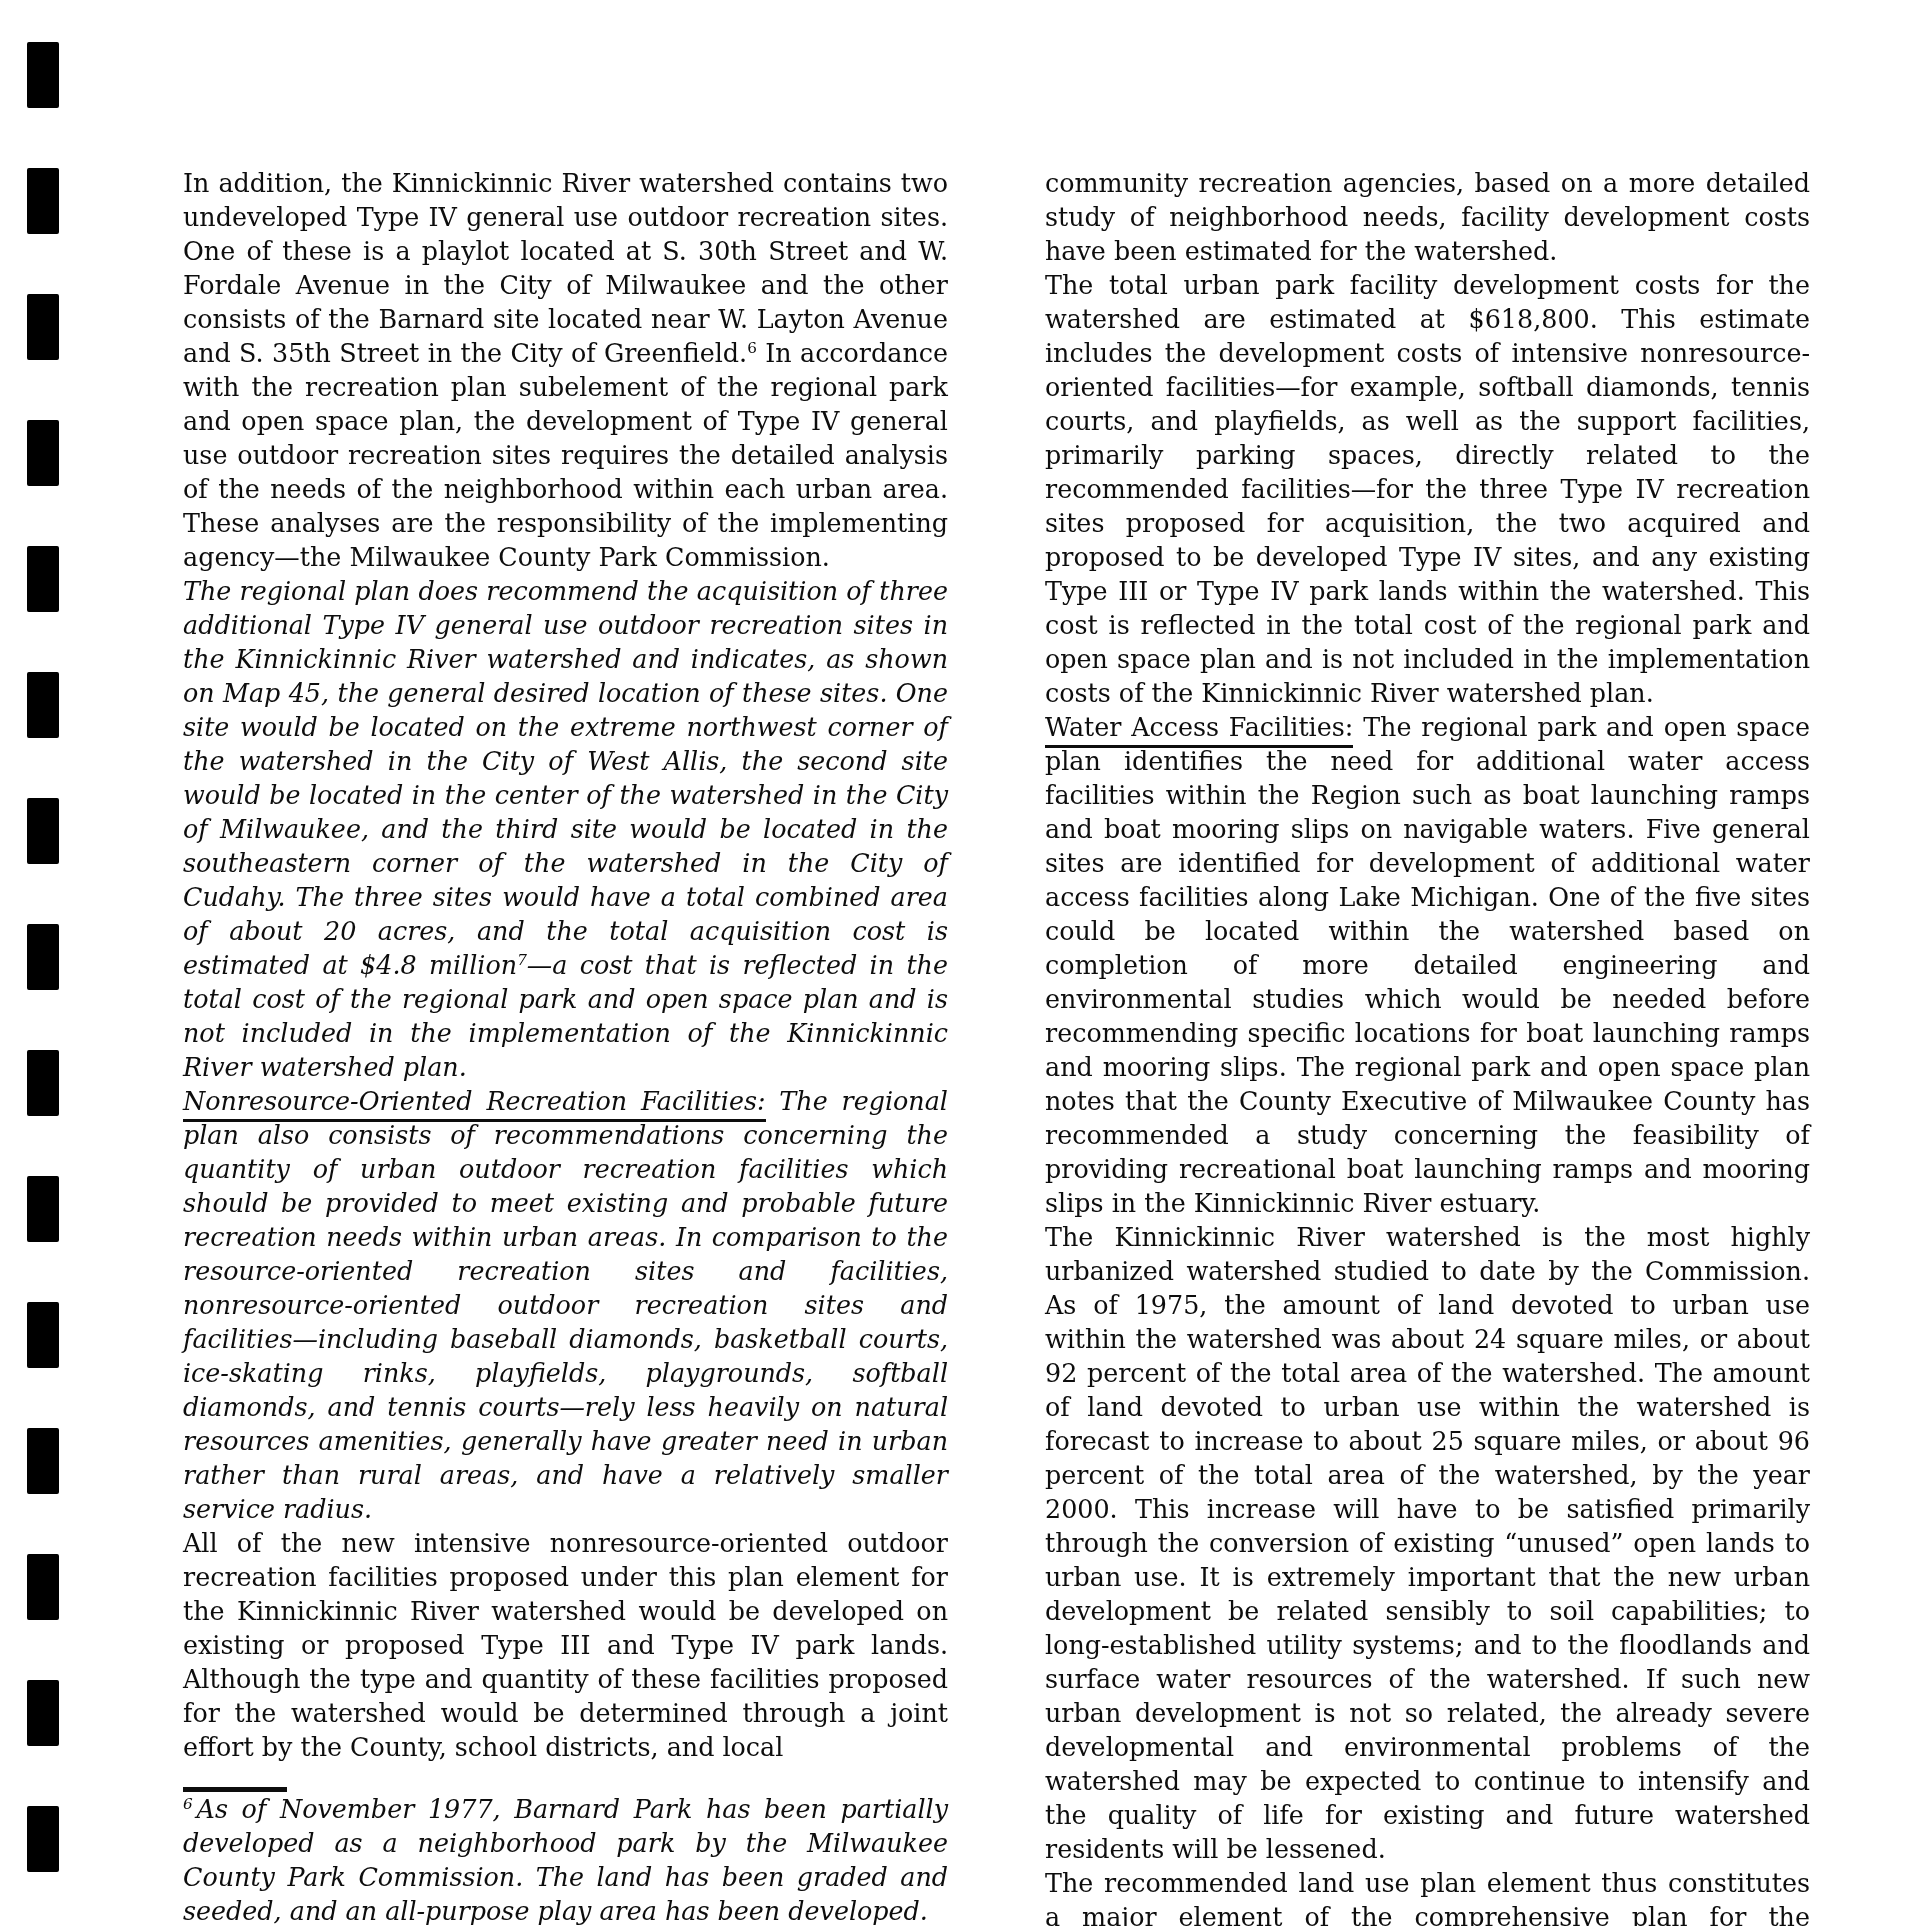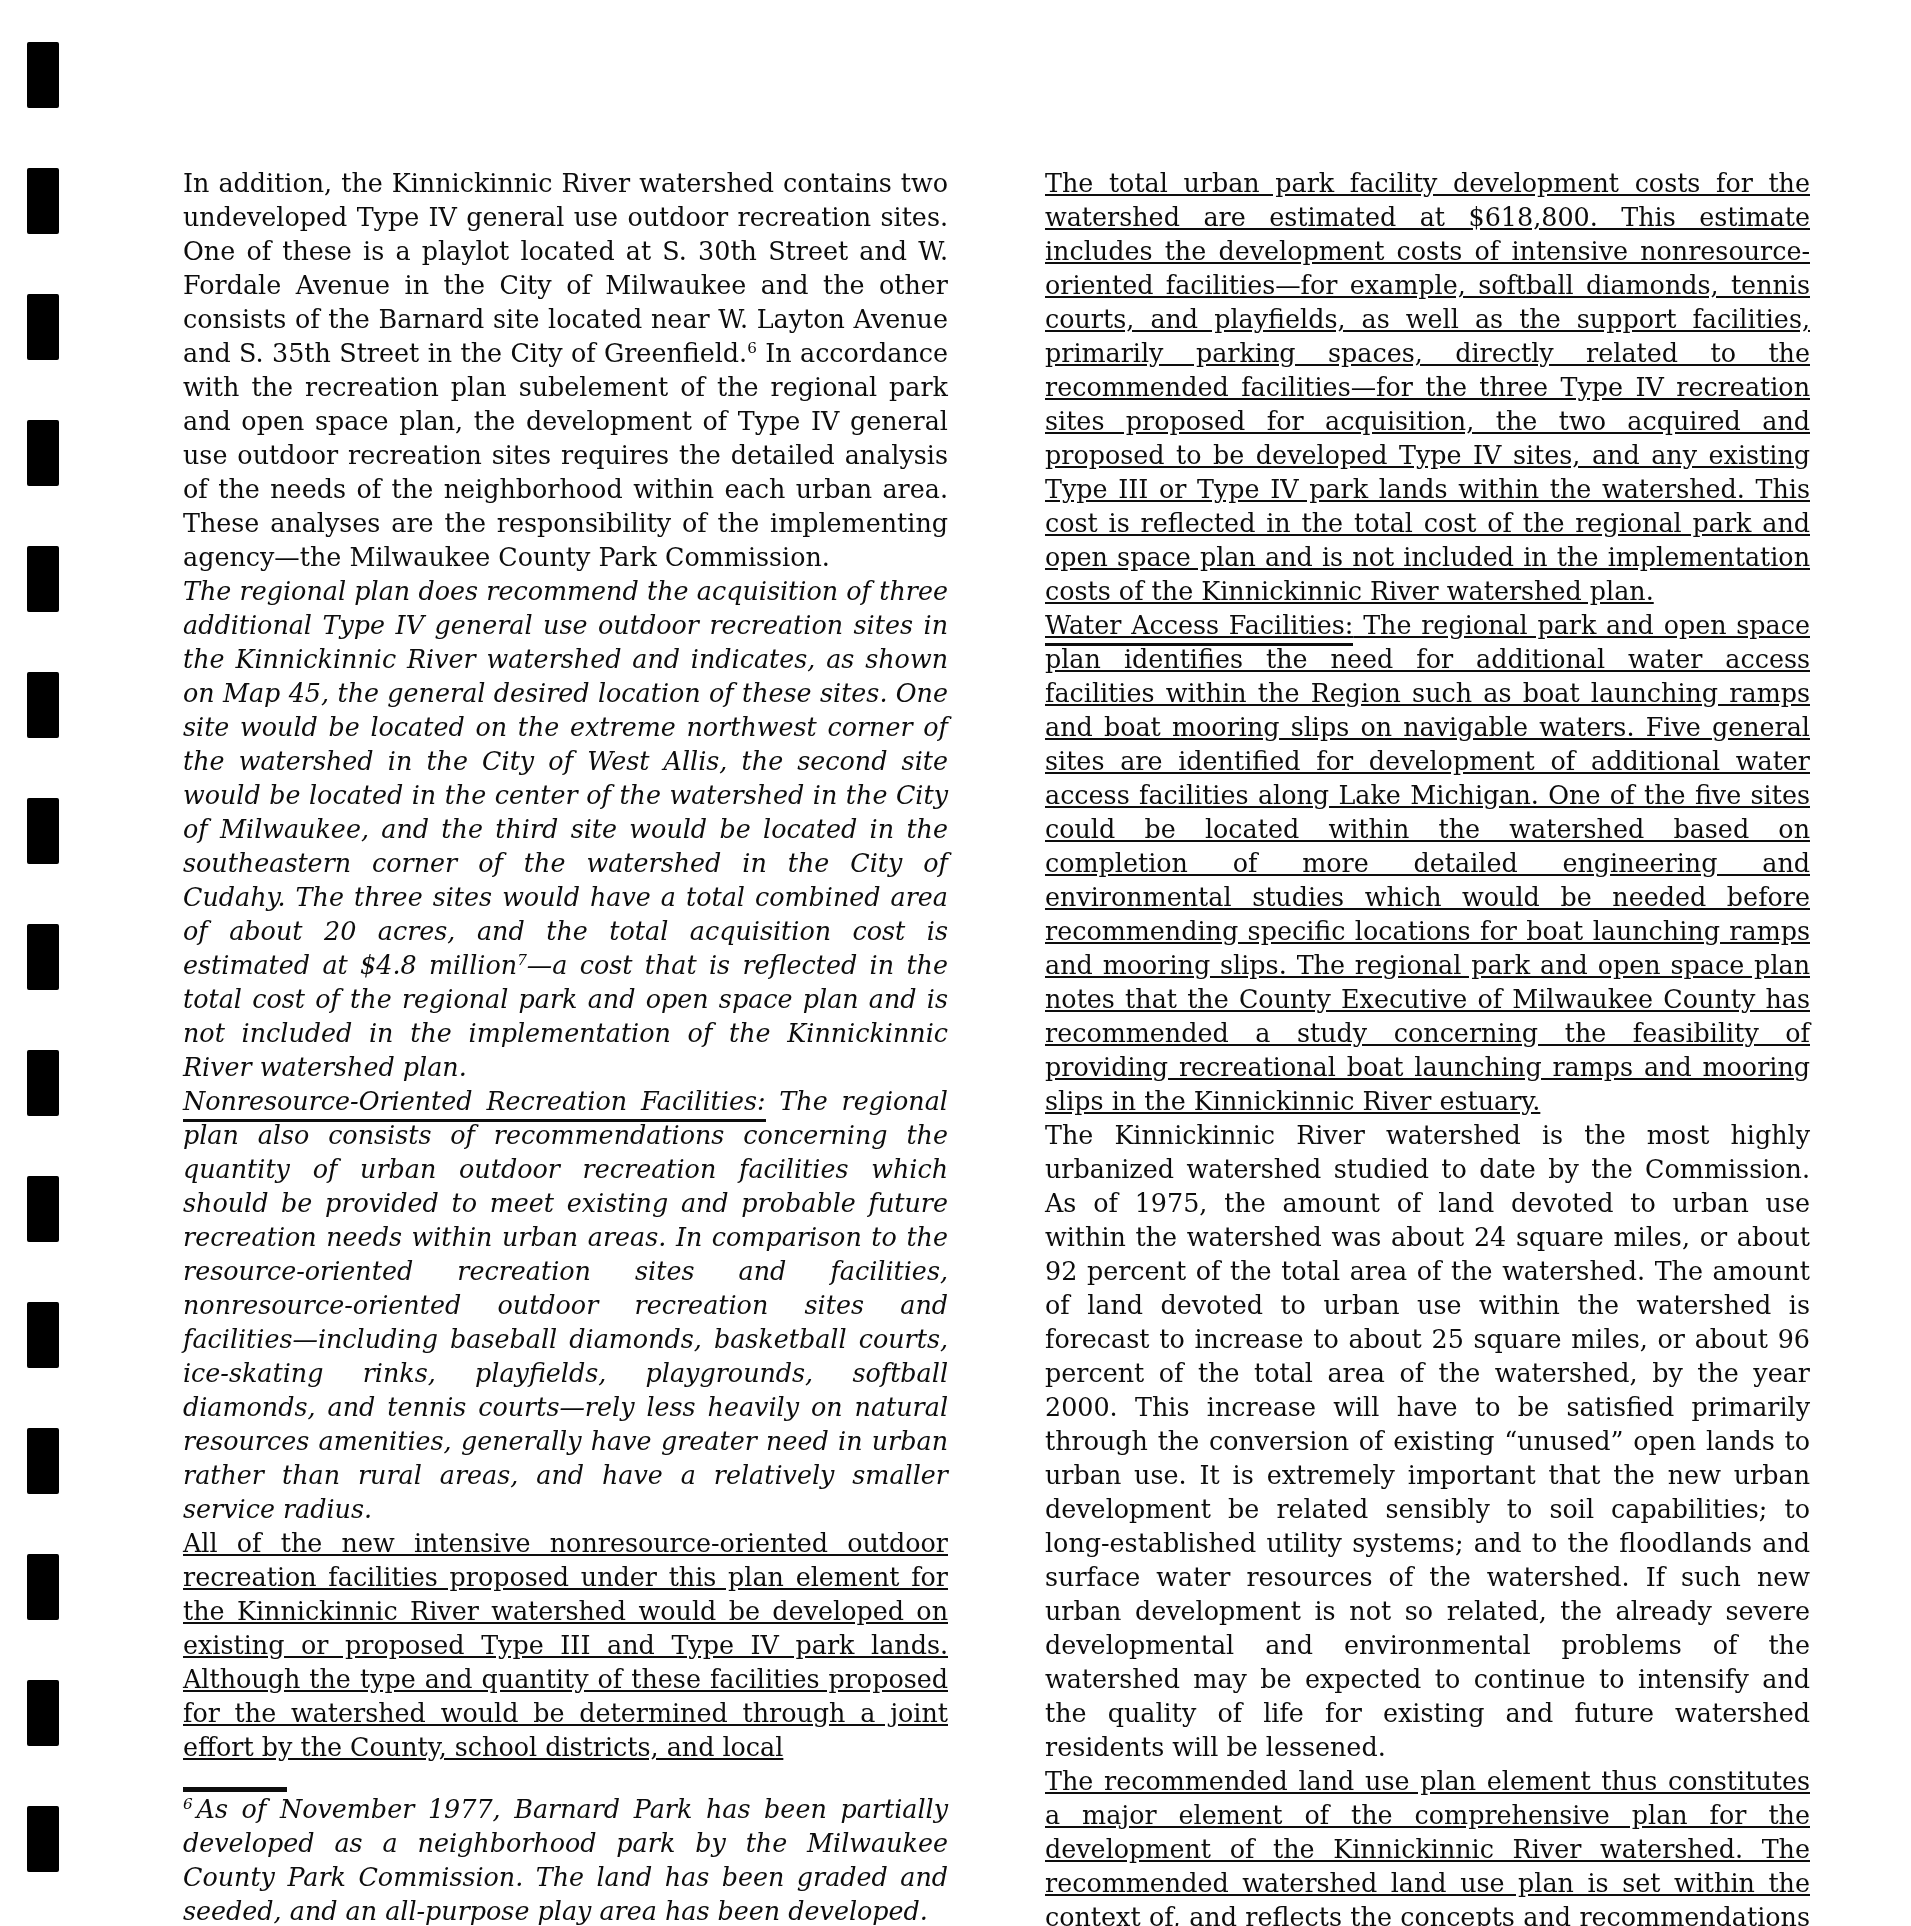--- a/index.html
+++ b/index.html
@@ -23,21 +23,21 @@
   .column-left  { left: 183px; }
   .column-right { left: 1045px; }
 
   p.block { margin: 0; }
   .block-heading {
     text-align: left;
     letter-spacing: 1.2px;
   }
   .block-footnote { font-style: italic; }
 
-  .gap-std       { margin-top: 58px; text-decoration: underline; }
+  .gap-std       { margin-top: 58px; }
   .gap-tight     { margin-top: 50px; font-style: italic; }
   .gap-section   { margin-top: 62px; }
   .gap-afterhead { margin-top: 98px; }
   .gap-rule      { margin-top: 23px;  }
   .gap-fnfirst   { margin-top: 21px;  }
 
   sup {
     font-size: 60%;
     line-height: 0;
     vertical-align: super;
@@ -70,20 +70,21 @@
 <div class="page">
   <div class="column column-left">
       <p class="block block-paragraph">In addition, the Kinnickinnic River watershed contains two undeveloped Type IV general use outdoor recreation sites. One of these is a playlot located at S. 30th Street and W. Fordale Avenue in the City of Milwaukee and the other consists of the Barnard site located near W. Layton Avenue and S. 35th Street in the City of Greenfield.<sup>6</sup> In accordance with the recreation plan subelement of the regional park and open space plan, the development of Type IV general use outdoor recreation sites requires the detailed analysis of the needs of the neighborhood within each urban area. These analyses are the responsibility of the implementing agency—the Milwaukee County Park Commission.</p>
       <p class="block block-paragraph gap-tight">The regional plan does recommend the acquisition of three additional Type IV general use outdoor recreation sites in the Kinnickinnic River watershed and indicates, as shown on Map 45, the general desired location of these sites. One site would be located on the extreme northwest corner of the watershed in the City of West Allis, the second site would be located in the center of the watershed in the City of Milwaukee, and the third site would be located in the southeastern corner of the watershed in the City of Cudahy. The three sites would have a total combined area of about 20 acres, and the total acquisition cost is estimated at $4.8 million<sup>7</sup>—a cost that is reflected in the total cost of the regional park and open space plan and is not included in the implementation of the Kinnickinnic River watershed plan.</p>
       <p class="block block-paragraph gap-tight"><span class="lead">Nonresource-Oriented Recreation Facilities:</span> The regional plan also consists of recommendations concerning the quantity of urban outdoor recreation facilities which should be provided to meet existing and probable future recreation needs within urban areas. In comparison to the resource-oriented recreation sites and facilities, nonresource-oriented outdoor recreation sites and facilities—including baseball diamonds, basketball courts, ice-skating rinks, playfields, playgrounds, softball diamonds, and tennis courts—rely less heavily on natural resources amenities, generally have greater need in urban rather than rural areas, and have a relatively smaller service radius.</p>
       <p class="block block-paragraph gap-std">All of the new intensive nonresource-oriented outdoor recreation facilities proposed under this plan element for the Kinnickinnic River watershed would be developed on existing or proposed Type III and Type IV park lands. Although the type and quantity of these facilities proposed for the watershed would be determined through a joint effort by the County, school districts, and local</p>
       <div class="footnote-rule gap-rule"></div>
       <p class="block block-footnote gap-fnfirst"><sup class="fn-lead">6</sup>As of November 1977, Barnard Park has been partially developed as a neighborhood park by the Milwaukee County Park Commission. The land has been graded and seeded, and an all-purpose play area has been developed.</p>
     </div>
   <div class="column column-right">
+      <p class="block block-paragraph">community recreation agencies, based on a more detailed study of neighborhood needs, facility development costs have been estimated for the watershed.</p>
       <p class="block block-paragraph gap-std">The total urban park facility development costs for the watershed are estimated at $618,800. This estimate includes the development costs of intensive nonresource-oriented facilities—for example, softball diamonds, tennis courts, and playfields, as well as the support facilities, primarily parking spaces, directly related to the recommended facilities—for the three Type IV recreation sites proposed for acquisition, the two acquired and proposed to be developed Type IV sites, and any existing Type III or Type IV park lands within the watershed. This cost is reflected in the total cost of the regional park and open space plan and is not included in the implementation costs of the Kinnickinnic River watershed plan.</p>
       <p class="block block-paragraph gap-std"><span class="lead">Water Access Facilities:</span> The regional park and open space plan identifies the need for additional water access facilities within the Region such as boat launching ramps and boat mooring slips on navigable waters. Five general sites are identified for development of additional water access facilities along Lake Michigan. One of the five sites could be located within the watershed based on completion of more detailed engineering and environmental studies which would be needed before recommending specific locations for boat launching ramps and mooring slips. The regional park and open space plan notes that the County Executive of Milwaukee County has recommended a study concerning the feasibility of providing recreational boat launching ramps and mooring slips in the Kinnickinnic River estuary.</p>
       <p class="block block-paragraph gap-afterhead">The Kinnickinnic River watershed is the most highly urbanized watershed studied to date by the Commission. As of 1975, the amount of land devoted to urban use within the watershed was about 24 square miles, or about 92 percent of the total area of the watershed. The amount of land devoted to urban use within the watershed is forecast to increase to about 25 square miles, or about 96 percent of the total area of the watershed, by the year 2000. This increase will have to be satisfied primarily through the conversion of existing “unused” open lands to urban use. It is extremely important that the new urban development be related sensibly to soil capabilities; to long-established utility systems; and to the floodlands and surface water resources of the watershed. If such new urban development is not so related, the already severe developmental and environmental problems of the watershed may be expected to continue to intensify and the quality of life for existing and future watershed residents will be lessened.</p>
       <p class="block block-paragraph gap-std">The recommended land use plan element thus constitutes a major element of the comprehensive plan for the development of the Kinnickinnic River watershed. The recommended watershed land use plan is set within the context of, and reflects the concepts and recommendations contained in, the regional land use plan</p>
     </div>
 
 <div class="binding-mark" style="top: 42px;"></div>
     <div class="binding-mark" style="top: 168px;"></div>
     <div class="binding-mark" style="top: 294px;"></div>
     <div class="binding-mark" style="top: 420px;"></div>

